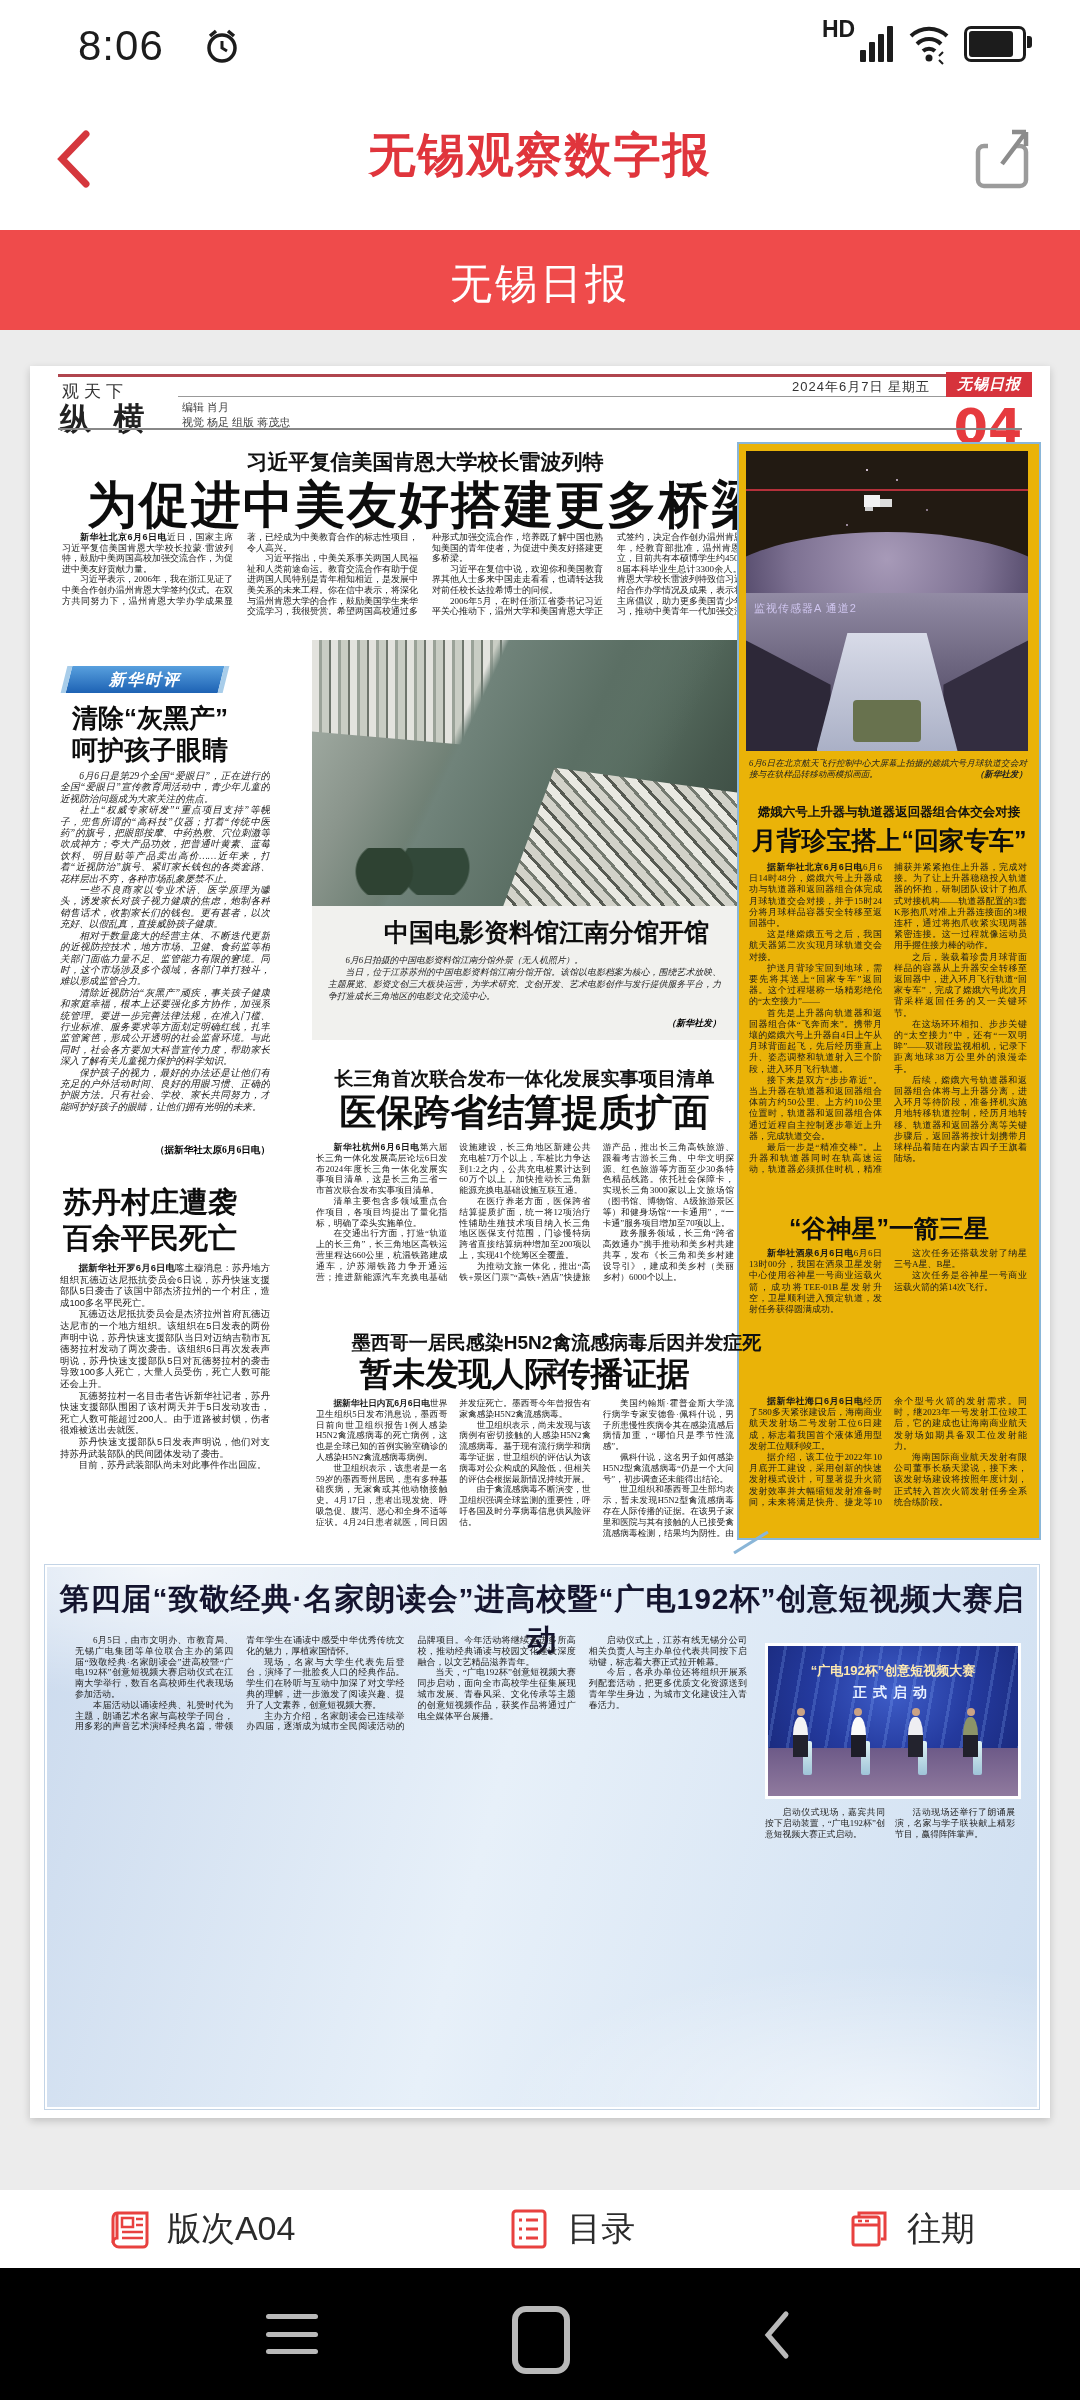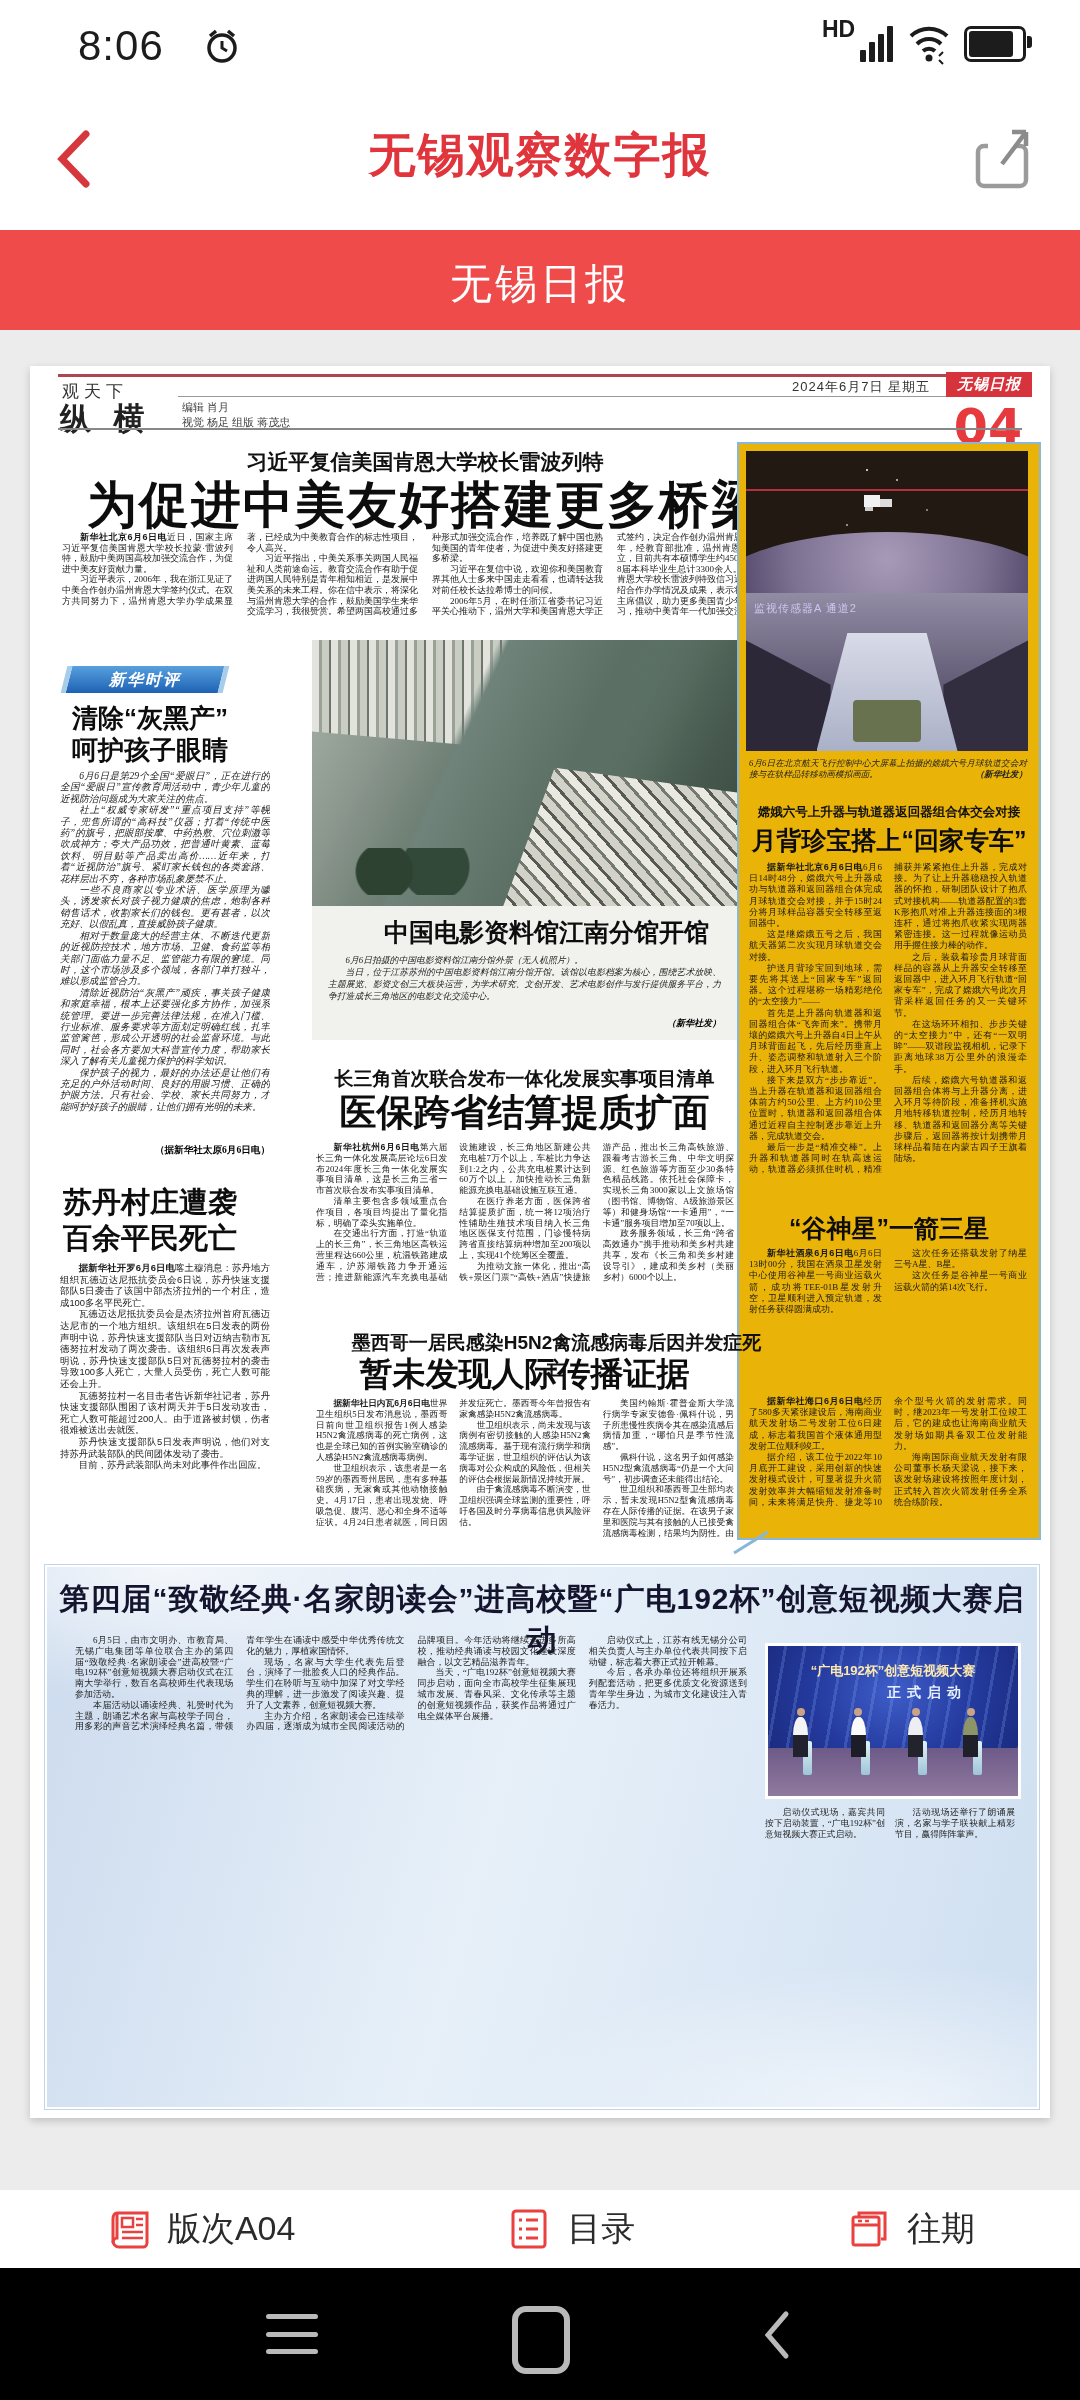--- a/index.html
+++ b/index.html
@@ -110,21 +110,21 @@
            radial-gradient(ellipse 700px 260px at 85% 100%,rgba(255,255,255,.6) 0%,rgba(255,255,255,0) 55%),
            linear-gradient(105deg,#ccdbee 0%,#e7f0f9 45%,#cfdff1 100%);}
   .event-head{left:0;top:12px;width:990px;font-size:30px;color:#14142e;letter-spacing:1px;}
   .event-body{left:28px;top:68px;width:672px;height:446px;font-size:9px;line-height:10.8px;column-count:4;column-gap:13px;
               filter:blur(.4px);color:#222;}
   .photo-stage{left:718px;top:76px;width:250px;height:150px;overflow:hidden;border:3px solid #fff;
      background:radial-gradient(ellipse at 50% 30%,#3f5ec9 0%,#243a9e 45%,#16236f 100%);}
   .stage-beams{left:0;top:0;width:100%;height:70%;background:repeating-linear-gradient(100deg,transparent 0 16px,rgba(140,180,255,.22) 16px 19px);}
   .stage-floor{left:0;bottom:0;width:100%;height:32%;background:linear-gradient(#6d5a88 0%,#907a9e 100%);}
   .stage-t1{left:0;top:16px;width:100%;text-align:center;font-size:13px;font-weight:700;color:#fde9b0;}
-  .stage-t2{left:0;top:38px;width:100%;text-align:center;font-size:14px;font-weight:700;color:#e8f0ff;letter-spacing:6px;margin-left:34px;}
+  .stage-t2{left:0;top:38px;width:100%;text-align:center;font-size:14px;font-weight:700;color:#e8f0ff;letter-spacing:6px;}
   .person{bottom:26%;width:15px;height:40px;border-radius:45% 45% 0 0;}
   .person::before{content:"";position:absolute;left:3.5px;top:-9px;width:8px;height:8px;border-radius:50%;background:#caa285;}
   .podium{bottom:14%;width:9px;height:34px;background:linear-gradient(#dff3f5,#9fc4d8);border-radius:2px;}
   .event-sub{left:718px;top:240px;width:250px;height:274px;font-size:8.8px;line-height:10.8px;column-count:2;column-gap:10px;
              filter:blur(.4px);color:#222;}
   
   .toolbar{left:0;top:2190px;width:1080px;height:78px;background:#fff;display:flex;align-items:center;justify-content:space-around;}
   .tool-item{display:flex;align-items:center;gap:14px;}
   .tool-item span{font-size:34px;color:#2b2b2b;}
   

